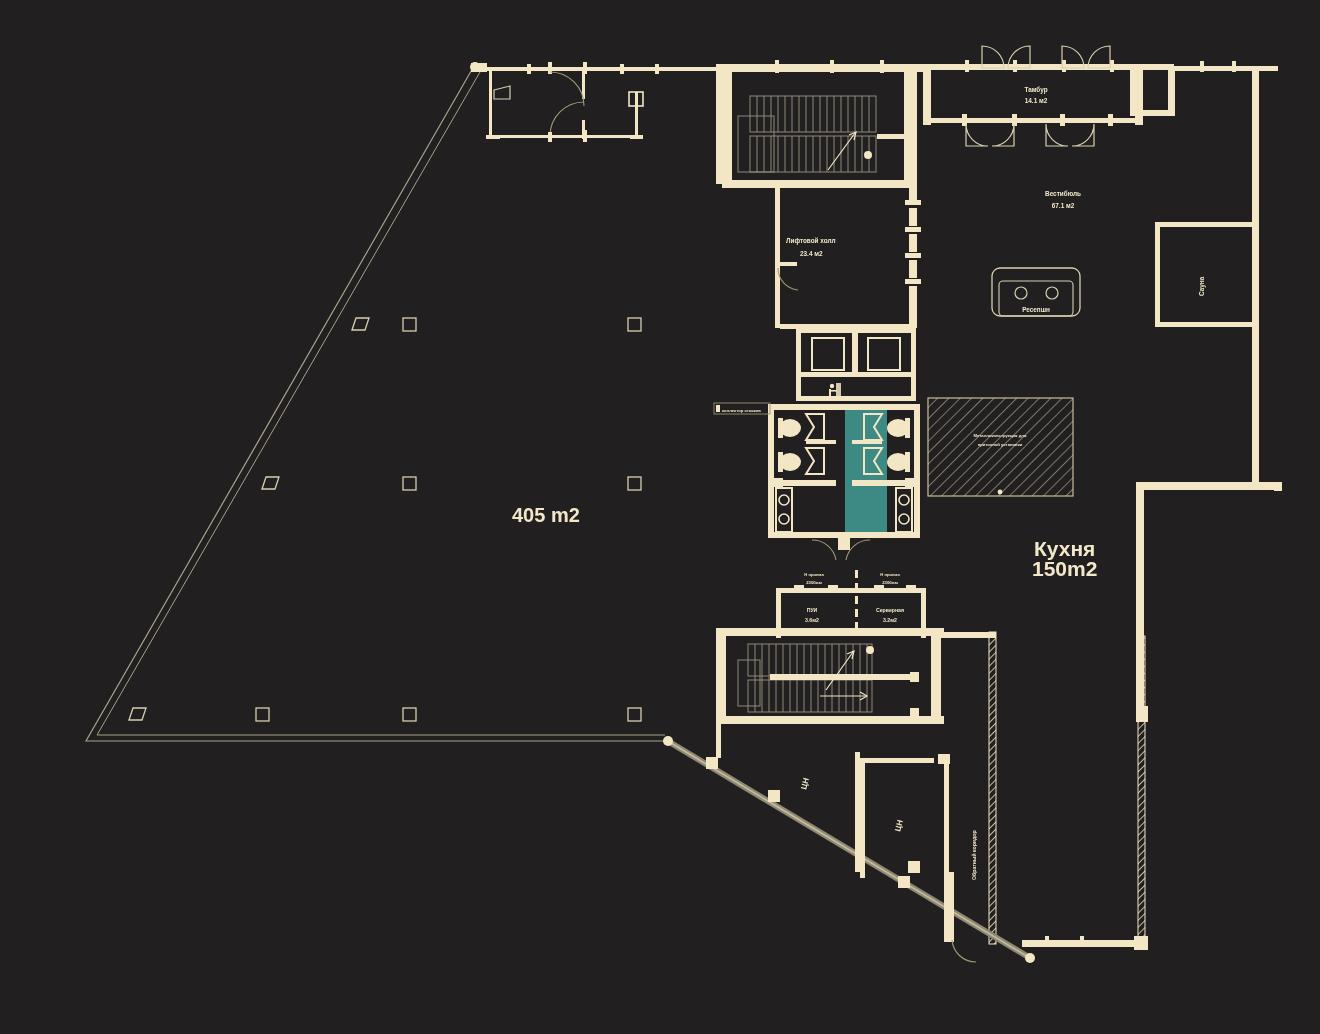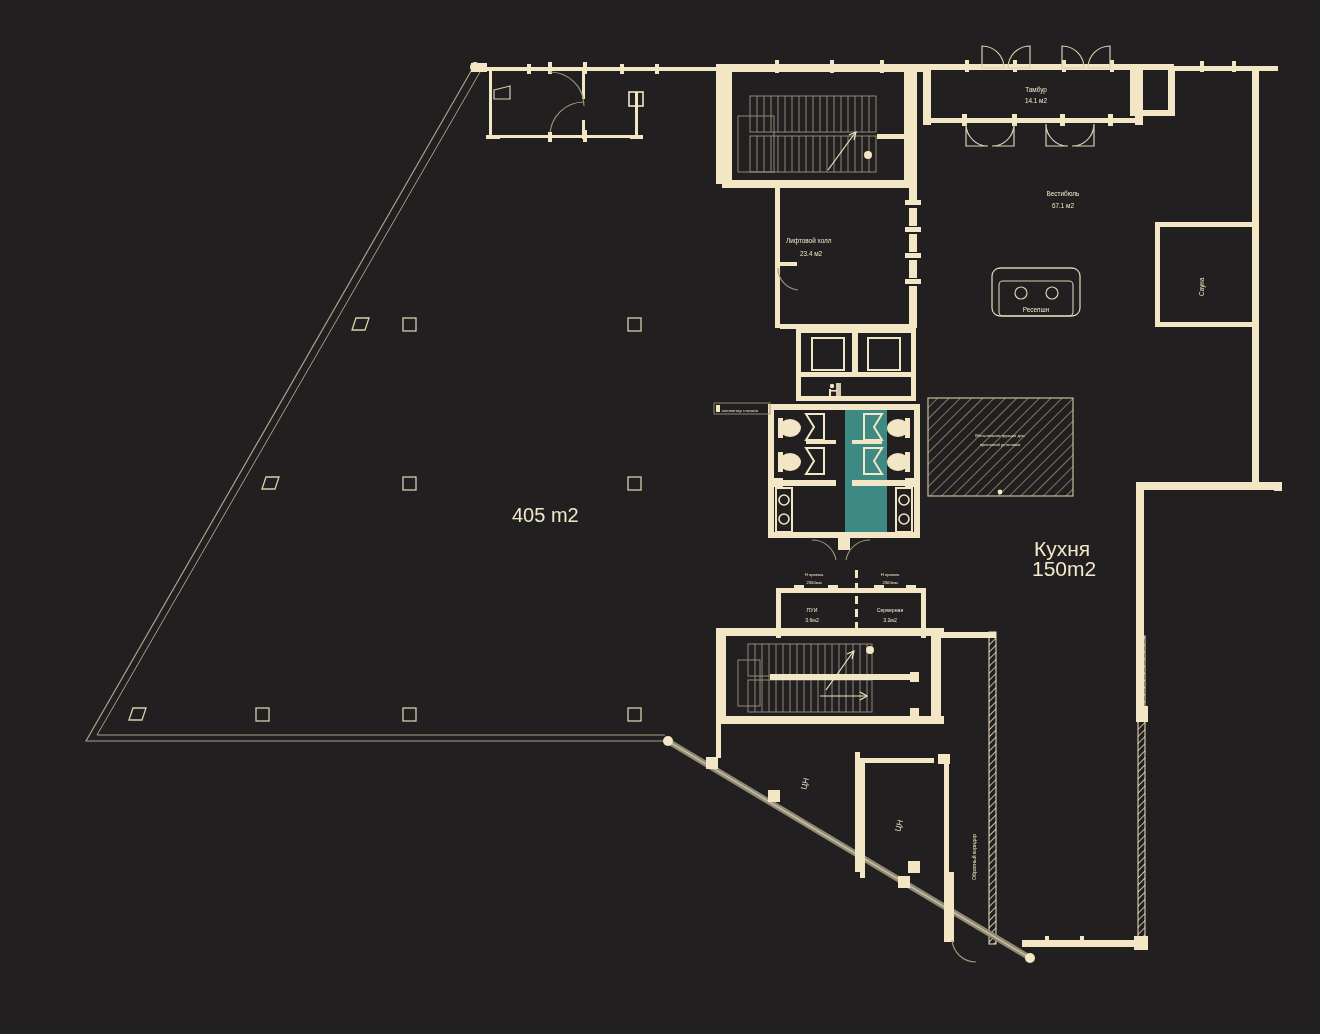--- a/index.html
+++ b/index.html
@@ -12,20 +12,21 @@
     width: 1320px;
     height: 1034px;
     overflow: hidden;
     font-family: "Liberation Sans", sans-serif;
   }
   #plan-root {
     position: relative;
     width: 1320px;
     height: 1034px;
     background: #211f1f;
+    font-weight: bold;
   }
   svg#plan-svg {
     position: absolute;
     top: 0;
     left: 0;
     width: 1320px;
     height: 1034px;
     display: block;
   }
   .txt {

